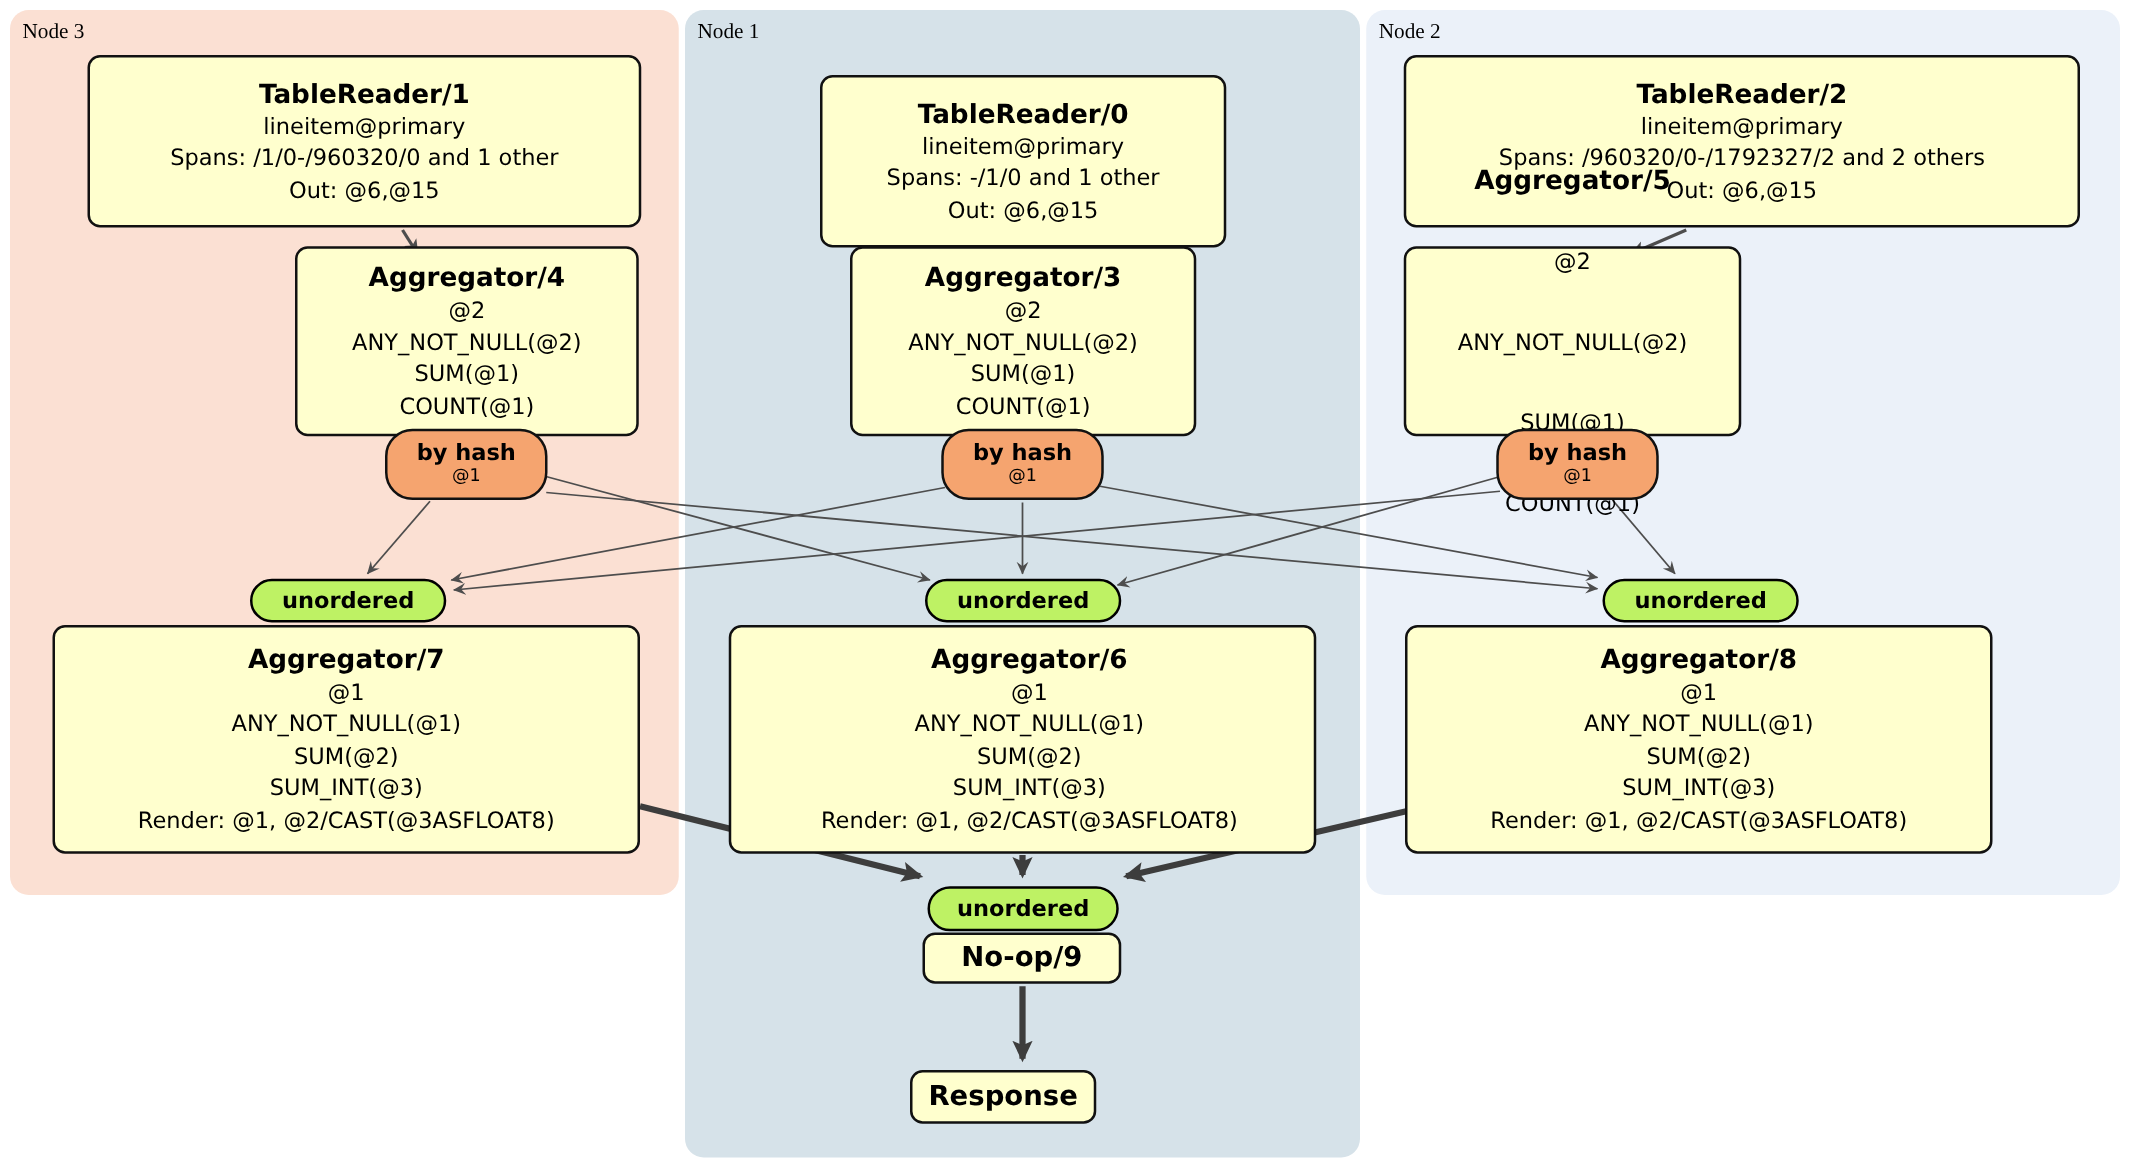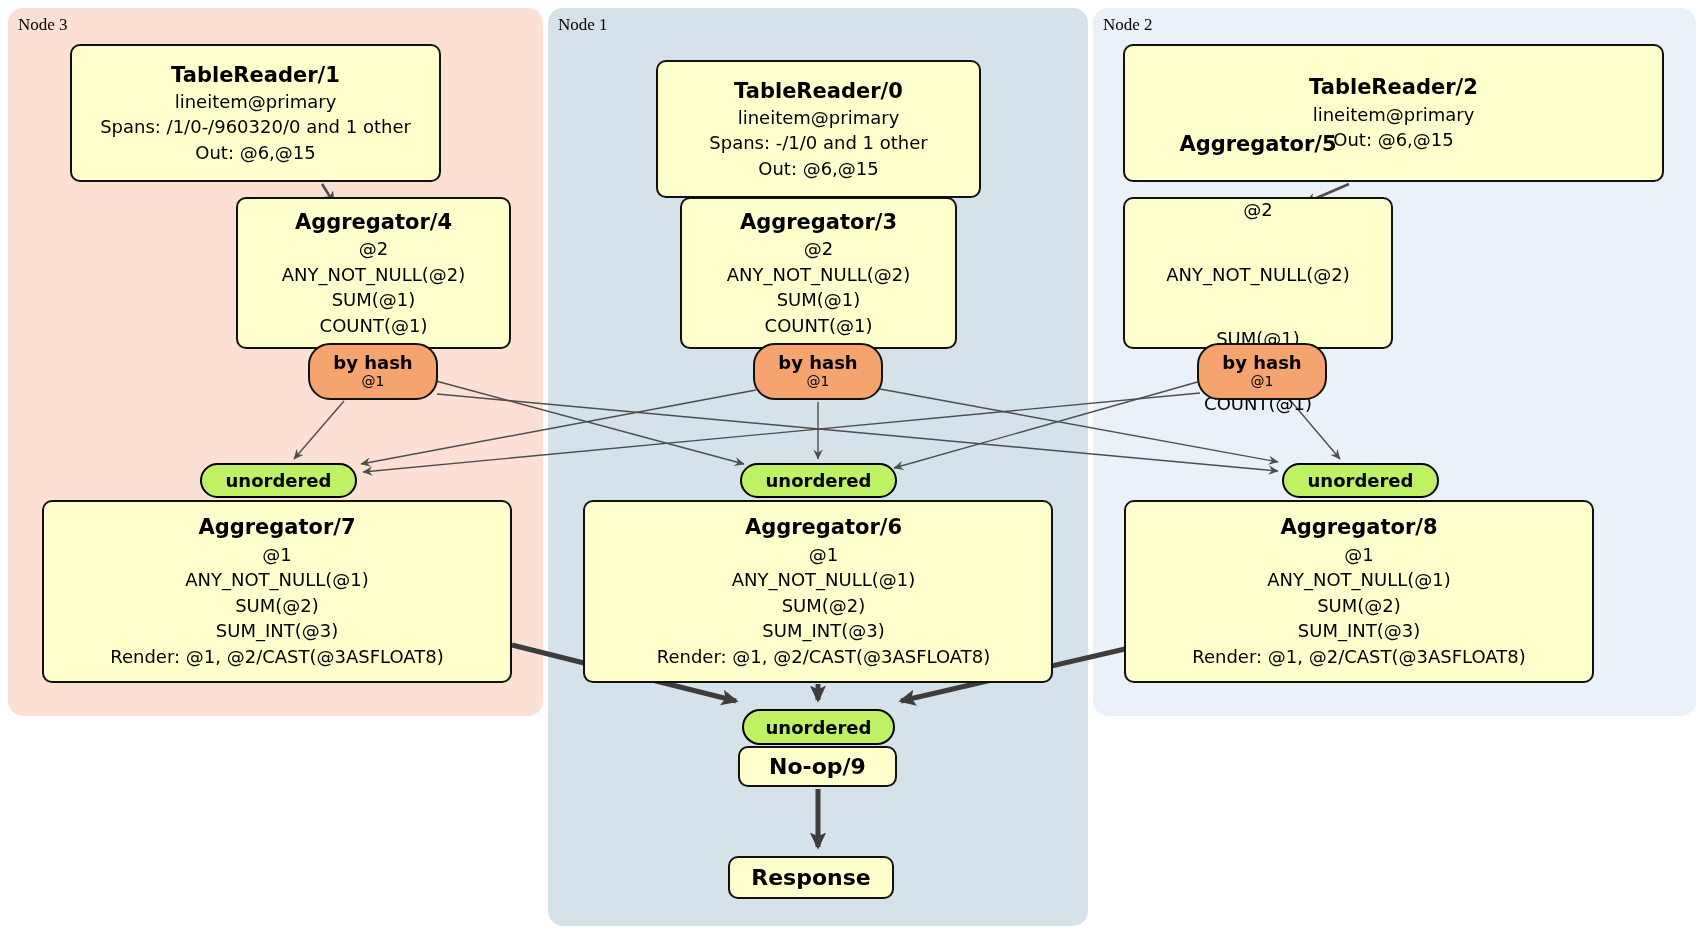--- a/index.html
+++ b/index.html
@@ -12,31 +12,31 @@
   .rlabel{position:absolute;left:10px;top:7px;font-size:17px;color:#000;font-family:Liberation Serif, serif;}
 
   #edges{position:absolute;left:0;top:0;z-index:2;}
 
   .pbox{position:absolute;background:#ffffce;border:2px solid #111;border-radius:10px;
         display:flex;flex-direction:column;justify-content:center;align-items:center;
         text-align:center;z-index:3;box-sizing:border-box;}
   .pbox .title{font-weight:bold;font-size:21px;line-height:1.35;}
   .pbox .line{font-size:18px;line-height:1.42;}
 
-  #b-tr1{left:70px;top:44px;width:371px;height:138px;}
+  #b-tr1{left:70px;top:44px;width:443px;height:138px;}
   #b-agg4{left:236px;top:197px;width:275px;height:152px;}
   #b-tr0{left:656px;top:60px;width:325px;height:138px;}
   #b-agg3{left:680px;top:197px;width:277px;height:152px;}
   #b-tr2{left:1123px;top:44px;width:541px;height:138px;}
   #b-agg5{left:1123px;top:197px;width:270px;height:152px;gap:39px;}
   #b-agg7{left:42px;top:500px;width:470px;height:183px;}
   #b-agg6{left:583px;top:500px;width:470px;height:183px;padding-left:11px;}
   #b-agg8{left:1124px;top:500px;width:470px;height:183px;}
   #b-noop{left:738px;top:746px;width:159px;height:41px;}
-  #b-response{left:728px;top:856px;width:166px;height:43px;}
+  #b-response{left:728px;top:856px;width:149px;height:43px;}
   #b-noop .title,#b-response .title{font-size:22px;}
 
   .router{position:absolute;width:130px;height:57px;background:#f5a46f;border:2px solid #111;
           border-radius:22px;display:flex;flex-direction:column;justify-content:center;align-items:center;
           z-index:4;box-sizing:border-box;}
   .router .rl{font-weight:bold;font-size:18px;line-height:1.15;}
   .router .rs{font-size:14px;line-height:1.1;}
   #r-left{left:308px;top:343px;}
   #r-center{left:753px;top:343px;}
   #r-right{left:1197px;top:343px;}
@@ -127,20 +127,21 @@
   <div class="title">Aggregator/3</div>
   <div class="line">@2</div>
   <div class="line">ANY_NOT_NULL(@2)</div>
   <div class="line">SUM(@1)</div>
   <div class="line">COUNT(@1)</div>
 </div>
 
 <div class="pbox" id="b-tr2">
   <div class="title">TableReader/2</div>
   <div class="line">lineitem@primary</div>
+  <div class="line">Spans: /960320/0-/1792327/2 and 2 others</div>
   <div class="line">Out: @6,@15</div>
 </div>
 
 <div class="pbox" id="b-agg5">
   <div class="title">Aggregator/5</div>
   <div class="line">@2</div>
   <div class="line">ANY_NOT_NULL(@2)</div>
   <div class="line">SUM(@1)</div>
   <div class="line">COUNT(@1)</div>
 </div>

